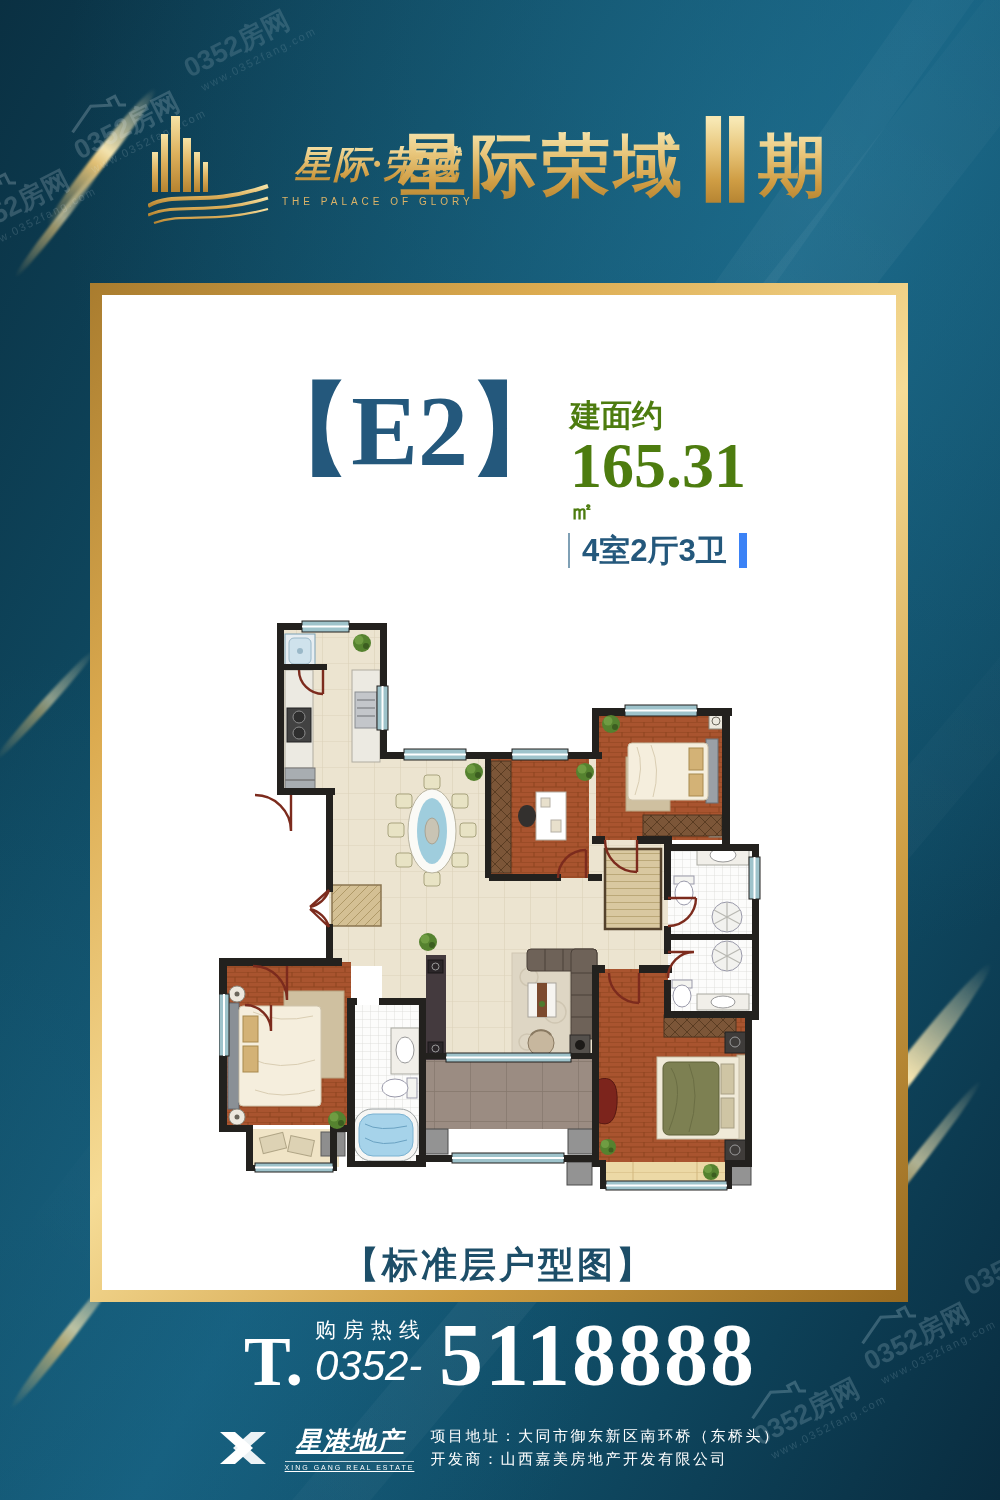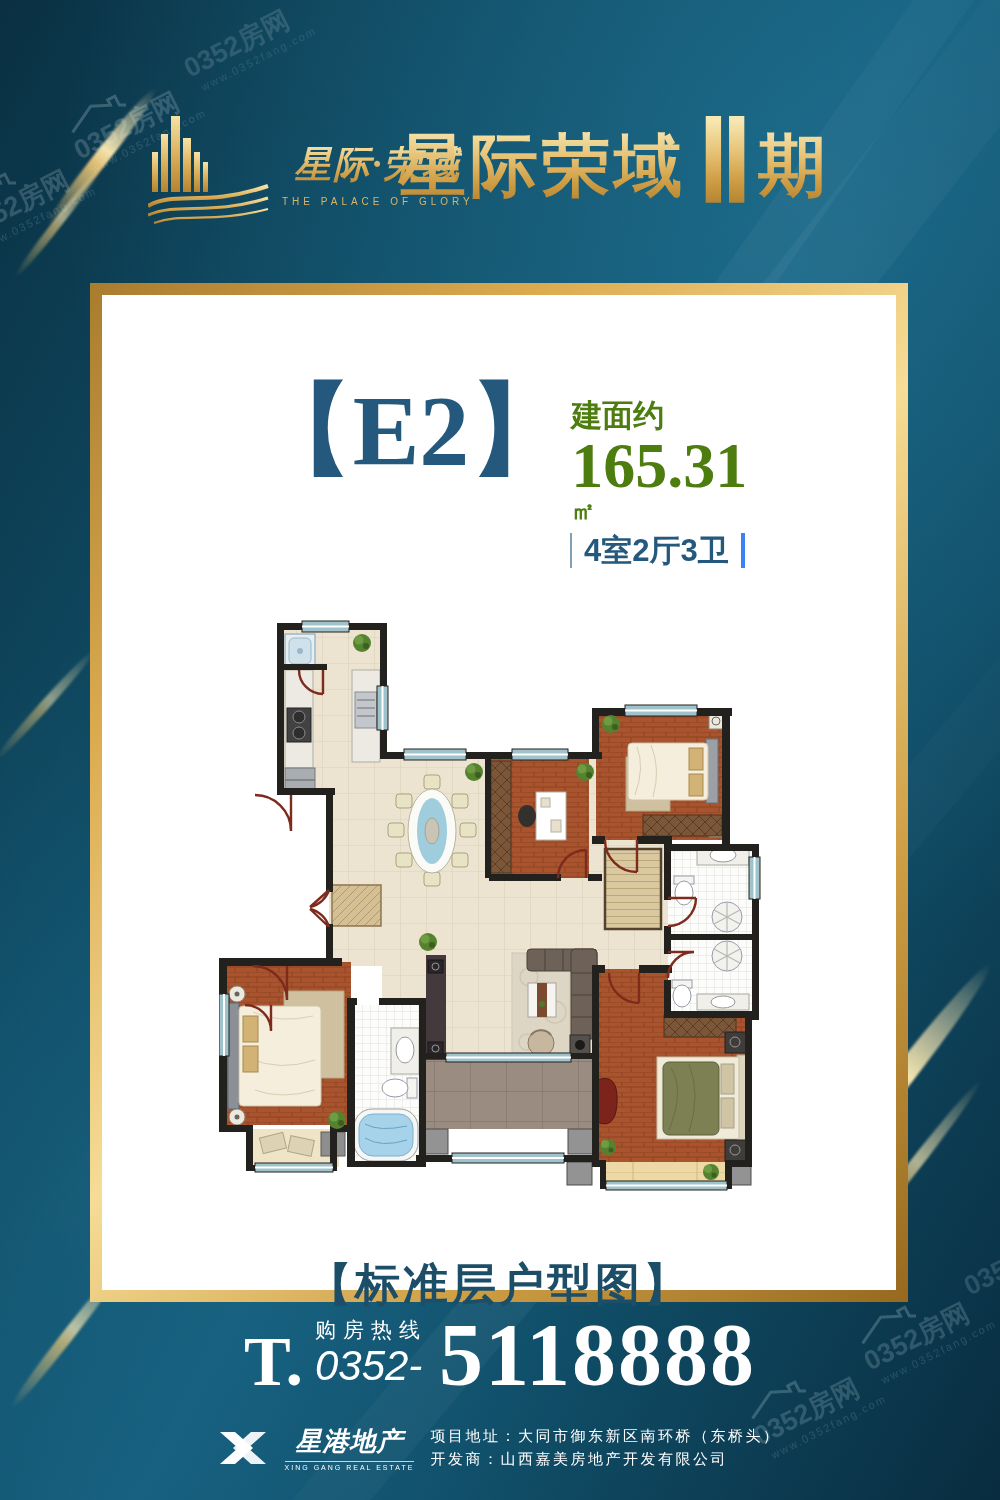--- a/index.html
+++ b/index.html
@@ -46,41 +46,41 @@
   .card-inner{background:#ffffff;width:100%;height:100%;box-sizing:border-box;padding-top:86px;}
   .unit-row{display:flex;justify-content:center;align-items:flex-start;color:#24587c;}
   .unit-code{font-size:100px;font-weight:bold;font-family:"Liberation Serif",serif;line-height:1;}
   .unit-meta{margin-top:14px;}
   .area-line{display:flex;align-items:baseline;color:#4d7c0f;flex-direction:column;}
   .area-prefix{font-size:31px;font-weight:bold;}
   .area-value{font-size:64px;font-weight:bold;font-family:"Liberation Serif",serif;line-height:.9;}
   .area-unit{font-size:24px;font-weight:bold;margin-left:2px;}
   .layout-line{margin-top:6px;text-align:center;}
   .layout-badge{display:inline-block;font-size:31px;font-weight:bold;color:#24587c;
-    border-left:2px solid #7fa0b5;border-right:4px solid #3b82f6;padding:0 12px;line-height:1.15;}
+    border-left:2px solid #7fa0b5;border-right:8px solid #3b82f6;padding:0 12px;line-height:1.15;}
   .plan-wrap{margin:44px auto 0;width:560px;}
-  .plan-caption{margin-top:24px;text-align:center;font-size:45px;font-weight:bold;
+  .plan-caption{margin-top:10px;text-align:center;font-size:36px;font-weight:bold;
     color:#1d4e68;letter-spacing:3px;}
   
   .hotline{position:absolute;left:0;top:1316px;width:100%;display:flex;justify-content:center;
     align-items:flex-end;color:#fff;gap:10px;}
   .hot-t{font-size:70px;font-weight:bold;font-family:"Liberation Serif",serif;line-height:.8;}
   .hot-mid{display:flex;flex-direction:column;align-items:flex-start;margin:0 2px 2px 2px;text-align:right;}
   .hot-label{font-size:21px;letter-spacing:7px;}
   .hot-prefix{font-size:42px;font-style:italic;font-family:Liberation Sans, sans-serif;line-height:1.05;}
   .hot-number{font-size:88px;font-weight:bold;font-family:"Liberation Serif",serif;line-height:.78;letter-spacing:2px;}
   
   .footer{position:absolute;left:0;top:1424px;width:100%;display:flex;justify-content:center;
     align-items:flex-start;gap:16px;color:#fff;}
   .company-col{display:flex;flex-direction:column;align-items:center;}
   .company-name{font-size:26px;font-weight:bold;font-style:italic;letter-spacing:1px;}
   .company-en{font-size:7px;letter-spacing:2px;border-top:1px solid rgba(255,255,255,.75);
     padding-top:2px;margin-top:2px;}
   .addr-col{font-size:15px;letter-spacing:2.5px;line-height:1.55;}
-  .logo-row{display:flex;align-items:center;gap:19px;}
+  .logo-row{display:flex;align-items:center;gap:19px;text-decoration:underline;}
 </style>
 </head>
 <body>
 
 <div class="bg">
   <div class="crease c1"></div>
   <div class="crease c2"></div>
   <div class="crease c3"></div>
   <div class="gold-streak gs1"></div>
   <div class="gold-streak gs2"></div>

